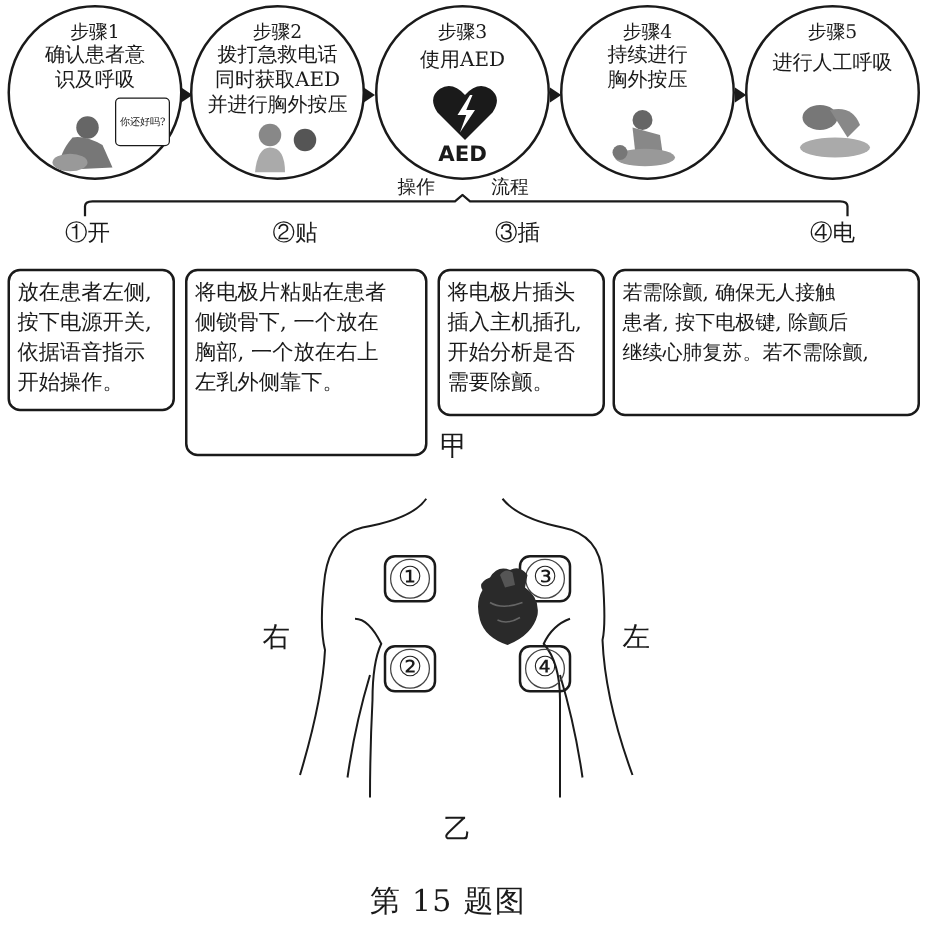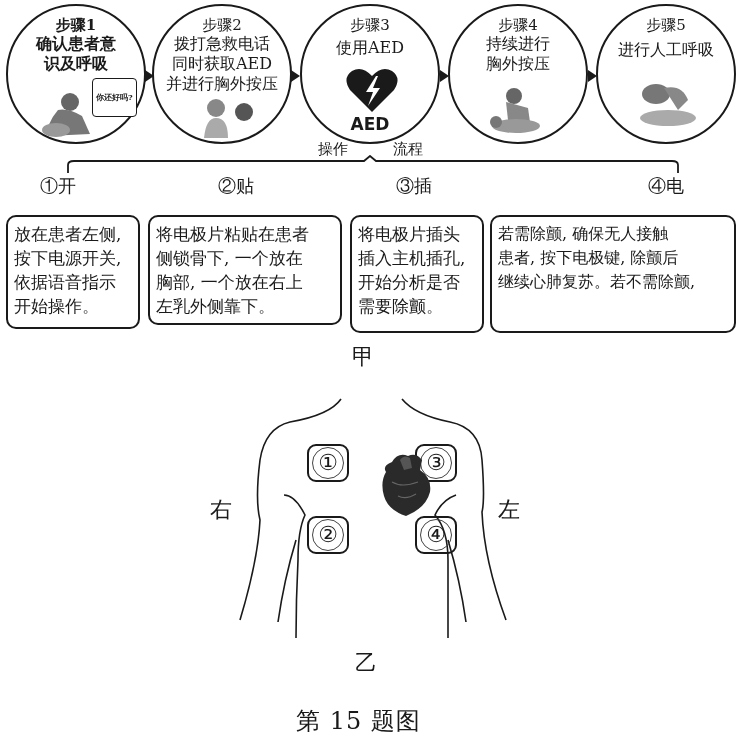--- a/index.html
+++ b/index.html
@@ -22,21 +22,21 @@
          justify-content:center; }
   .pad-inner { width:30px; height:30px; border:1.5px solid #444; border-radius:50%;
                display:flex; align-items:center; justify-content:center;
                font-size:22px; line-height:1; }
   .bubble { position:absolute; border:1.5px solid #1a1a1a; border-radius:4px;
             font-size:8px; padding:13px 3px; background:#fff; }
 </style>
 </head>
 <body>
 
-<div class="circle" style="left:6px;top:4px;width:140px;height:140px;font-weight:bold;">
+<div class="circle" style="left:6px;top:4px;width:140px;height:140px;">
   <div class="step-title">步骤1</div>
   <div class="step-text">确认患者意</div>
   <div class="step-text">识及呼吸</div>
   <div class="bubble" style="left:84px;top:72px;">你还好吗?</div>
   <svg class="pic" style="left:30px;top:84px;" width="70" height="50" viewBox="0 0 70 50">
     <circle cx="32" cy="12" r="9" fill="#666"></circle>
     <path d="M20 20 Q30 18 44 26 L52 44 L10 46 Q8 34 20 20Z" fill="#777"></path>
     <ellipse cx="18" cy="40" rx="14" ry="7" fill="#999"></ellipse>
   </svg>
 </div>
@@ -88,32 +88,32 @@
     <ellipse cx="34" cy="38" rx="28" ry="8" fill="#aaa"></ellipse>
   </svg>
 </div>
 
 <div class="abs" style="left:318px;top:140px;font-size:15px;">操作</div>
 <div class="abs" style="left:393px;top:140px;font-size:15px;">流程</div>
 <svg class="abs" style="left:60px;top:155px;" width="630" height="20" viewBox="0 0 630 20">
   <path d="M8 18 L8 10 Q8 6 14 6 L304 6 L310 1 L316 6 L612 6 Q618 6 618 10 L618 18" fill="none" stroke="#1a1a1a" stroke-width="1.8"></path>
 </svg>
 
-<div class="label" style="left:40px;top:174px;">①开</div>
+<div class="label" style="left:52px;top:174px;">①开</div>
 <div class="label" style="left:218px;top:174px;font-family:Liberation Serif, serif;">②贴</div>
 <div class="label" style="left:396px;top:174px;">③插</div>
 <div class="label" style="left:648px;top:174px;">④电</div>
 
 <div class="box" style="left:6px;top:215px;width:134px;height:114px;">
   <div>放在患者左侧,</div>
   <div>按下电源开关,</div>
   <div>依据语音指示</div>
   <div>开始操作。</div>
 </div>
-<div class="box" style="left:148px;top:215px;width:194px;height:110px;">
+<div class="box" style="left:148px;top:215px;width:194px;height:150px;">
   <div>将电极片粘贴在患者</div>
   <div>侧锁骨下, 一个放在</div>
   <div>胸部, 一个放在右上</div>
   <div>左乳外侧靠下。</div>
 </div>
 <div class="box" style="left:350px;top:215px;width:134px;height:118px;">
   <div>将电极片插头</div>
   <div>插入主机插孔,</div>
   <div>开始分析是否</div>
   <div>需要除颤。</div>

